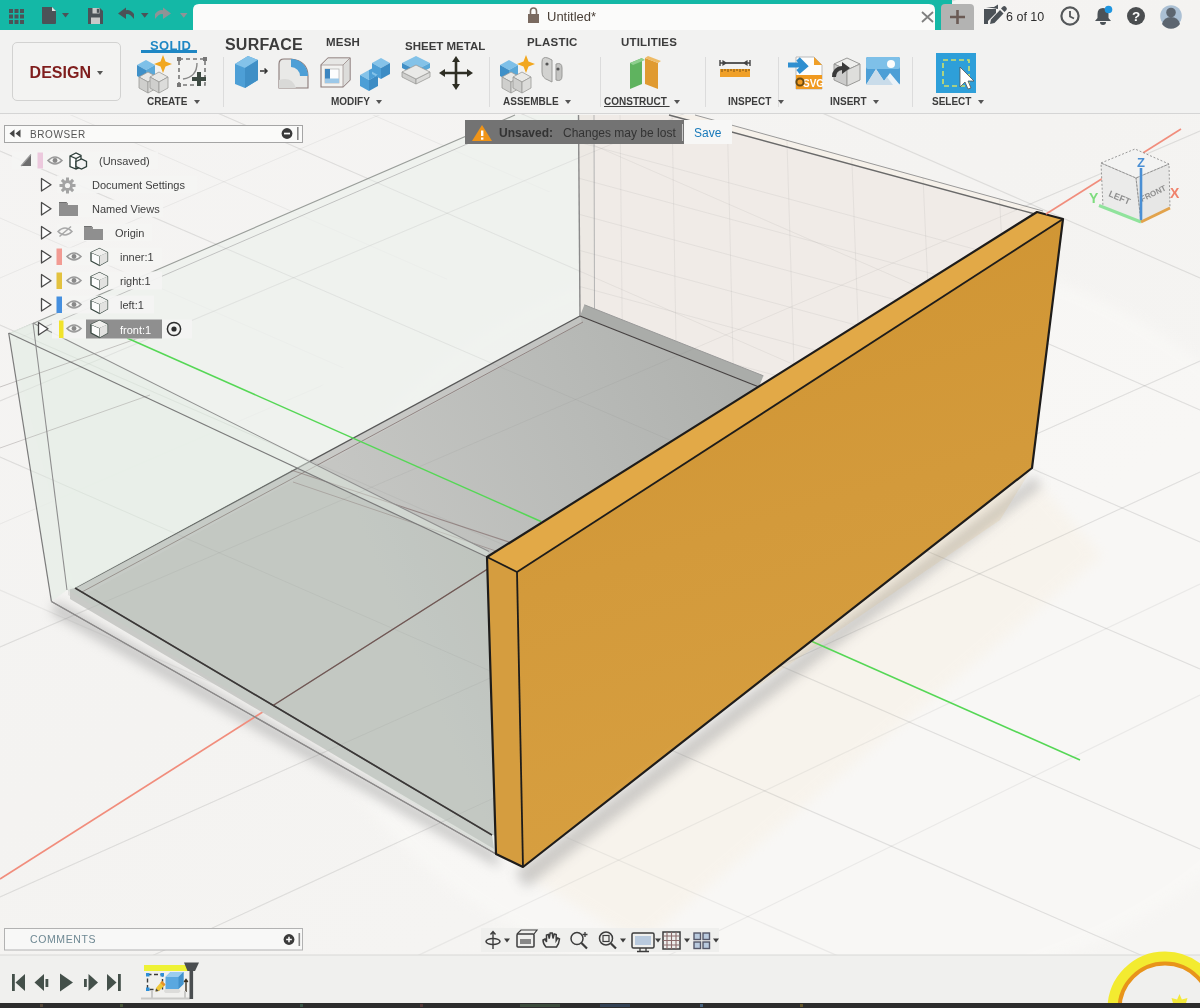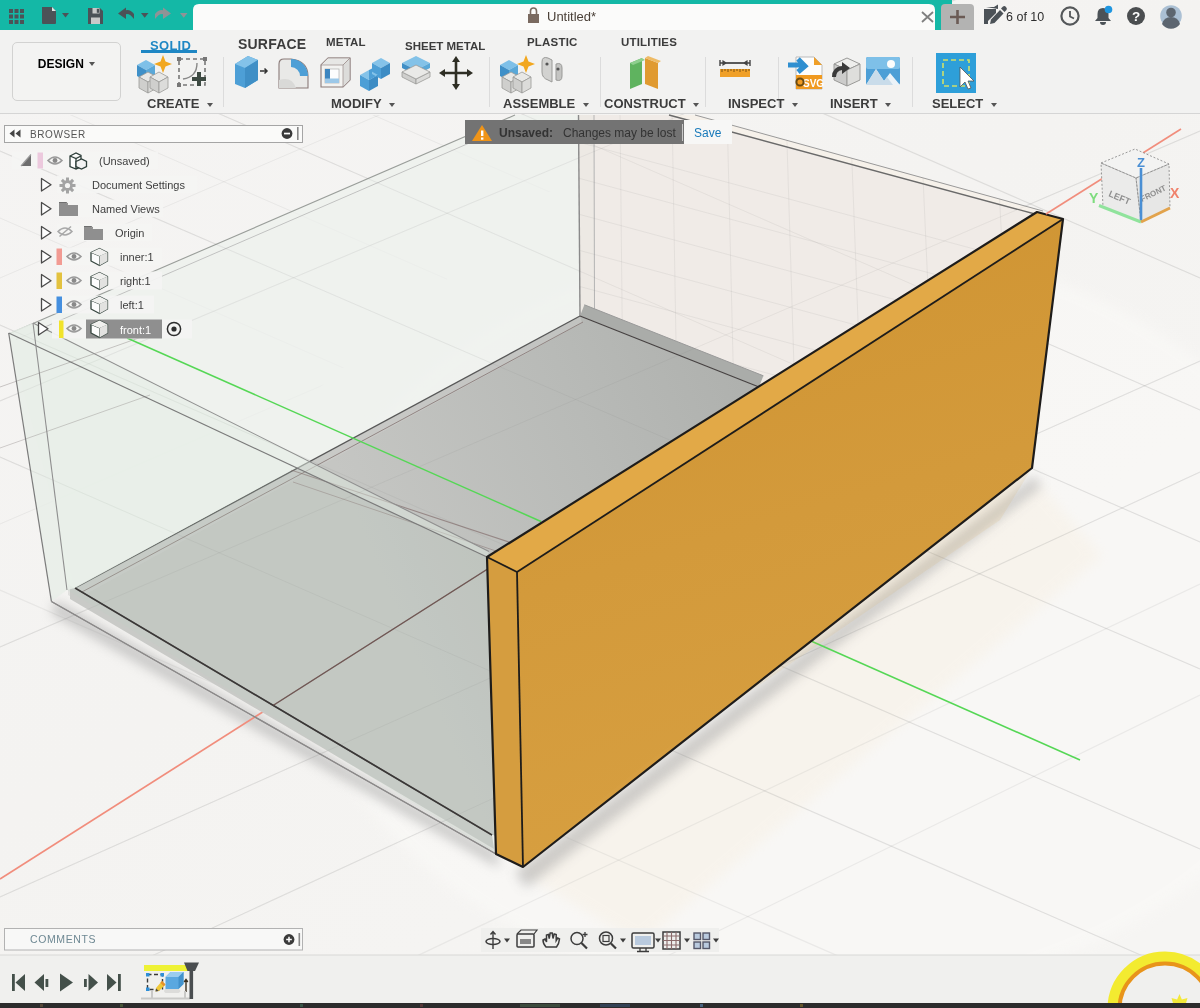--- a/index.html
+++ b/index.html
@@ -1,19 +1,19 @@
 <!DOCTYPE html>
 <html><head>
 <meta charset="utf-8">
 <style>
   * { margin:0; padding:0; box-sizing:border-box; }
   html,body { width:1200px; height:1008px; overflow:hidden; }
   body { font-family:"Liberation Sans", sans-serif; position:relative; background:#f4f4f3; }
   .abs { position:absolute; }
-  .lbl { font-size:13px; color:#3c3c3c; font-weight:bold; white-space:nowrap; }
+  .lbl { font-size:10px; color:#3c3c3c; font-weight:bold; white-space:nowrap; }
   .caret { display:inline-block; width:0; height:0; border-left:3.5px solid transparent; border-right:3.5px solid transparent; border-top:4px solid #555; vertical-align:middle; margin-left:4px; }
   .sep { position:absolute; top:57px; height:50px; width:1px; background:#dcdcdc; }
 </style>
 </head>
 <body>
 
 <div class="abs" id="scene" style="left:0;top:0;width:1200px;height:1008px;">
 <svg width="1200" height="1008" viewBox="0 0 1200 1008">
   <defs>
     <linearGradient id="bgg" x1="0" y1="0" x2="0.8" y2="1">
@@ -258,43 +258,43 @@
     <circle cx="1171" cy="12.5" r="4.8" fill="#5d6670"></circle>
     <path d="M1162,24 q2,-7 9,-7 q7,0 9,7 a11,11 0 0 1 -18,0 z" fill="#5d6670"></path>
   </svg>
 </div>
 
 <div class="abs" id="toolbar" style="left:0;top:30px;width:1200px;height:84px;background:#f2f2f1;border-bottom:1px solid #d5d5d5;">
 
   <div class="abs" style="left:150px;top:6px;">
     <span style="font-size:13px;font-weight:bold;color:#1f87c4;letter-spacing:0.3px;">SOLID</span>
   </div>
-  <div class="abs lbl" style="left:238px;top:6px;font-size:14px;letter-spacing:0.2px;">SURFACE</div>
-  <div class="abs lbl" style="left:326px;top:6px;font-size:11.5px;letter-spacing:0.2px;">METAL</div>
+  <div class="abs lbl" style="left:225px;top:6px;font-size:16px;letter-spacing:0.2px;">SURFACE</div>
+  <div class="abs lbl" style="left:326px;top:6px;font-size:11.5px;letter-spacing:0.2px;">MESH</div>
   <div class="abs lbl" style="left:405px;top:10px;font-size:11.5px;letter-spacing:0px;">SHEET METAL</div>
   <div class="abs lbl" style="left:527px;top:6px;font-size:11.5px;letter-spacing:0.2px;">PLASTIC</div>
   <div class="abs lbl" style="left:621px;top:6px;font-size:11.5px;letter-spacing:0.2px;">UTILITIES</div>
   <div class="abs" style="left:141px;top:20px;width:56px;height:3px;background:#1f87c4;"></div>
   <div class="abs" style="left:151px;top:6px;width:37px;height:11px;"></div>
 
   <div class="abs" style="left:12px;top:11.5px;width:109px;height:59.5px;background:#f3f3f2;border:1px solid #d2d2d1;border-radius:5px;">
-    <div style="text-align:center;margin-top:14px;font-size:12px;font-weight:bold;color:#000000;">DESIGN <span class="caret" style="margin-left:2px;"></span></div>
+    <div style="text-align:center;margin-top:21px;font-size:16px;font-weight:bold;color:#7f1d1d;">DESIGN <span class="caret" style="margin-left:2px;"></span></div>
   </div>
 
   <div class="sep" style="left:223px;top:27px;"></div>
   <div class="sep" style="left:489px;top:27px;"></div>
   <div class="sep" style="left:600px;top:27px;"></div>
   <div class="sep" style="left:705px;top:27px;"></div>
   <div class="sep" style="left:778px;top:27px;"></div>
   <div class="sep" style="left:912px;top:27px;"></div>
 
   <div class="abs lbl" style="left:147px;top:66px;">CREATE <span class="caret"></span></div>
   <div class="abs lbl" style="left:331px;top:66px;">MODIFY <span class="caret"></span></div>
   <div class="abs lbl" style="left:503px;top:66px;">ASSEMBLE <span class="caret"></span></div>
-  <div class="abs lbl" style="left:604px;top:66px;">CONSTRUCT <span class="caret"></span></div>
+  <div class="abs lbl" style="left:604px;top:66px;text-decoration:underline;">CONSTRUCT <span class="caret"></span></div>
   <div class="abs lbl" style="left:708px;top:66px;margin-left:20px;">INSPECT <span class="caret"></span></div>
   <div class="abs lbl" style="left:830px;top:66px;">INSERT <span class="caret"></span></div>
   <div class="abs lbl" style="left:932px;top:66px;">SELECT <span class="caret"></span></div>
 
   <svg class="abs" style="left:0;top:0;" width="1200" height="84" viewBox="0 0 1200 84">
     <defs>
       <g id="cubes-star">
         <polygon points="0,10 9,5 18,10 9,15" fill="#7ec0e8"></polygon>
         <polygon points="0,10 9,15 9,26 0,21" fill="#3f90c8"></polygon>
         <polygon points="9,15 18,10 18,21 9,26" fill="#5aa8d8"></polygon>

